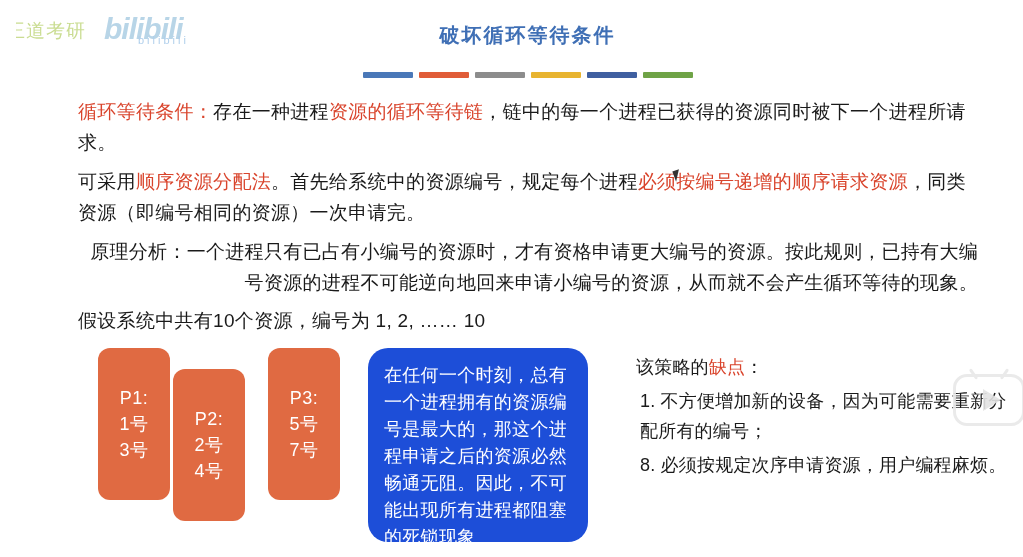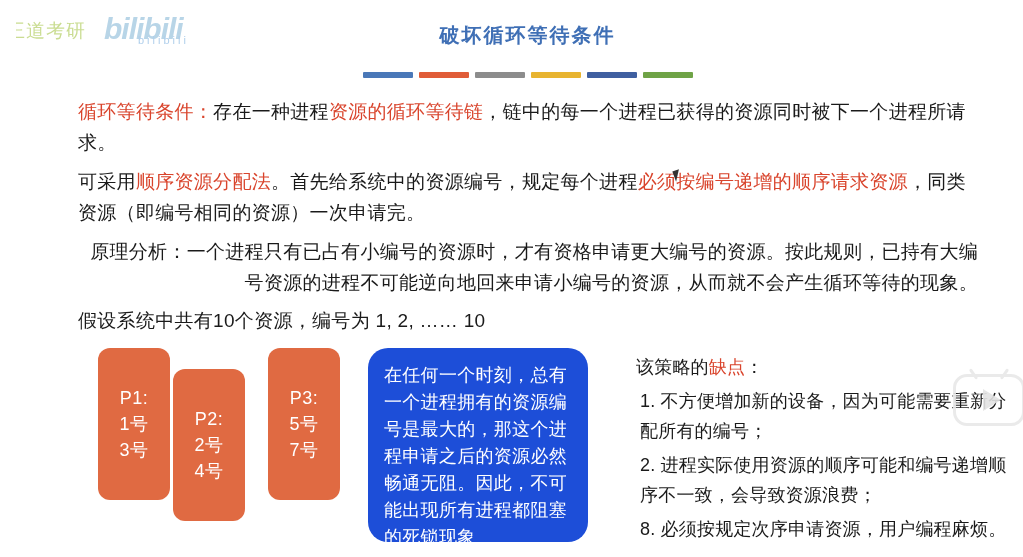--- a/index.html
+++ b/index.html
@@ -253,21 +253,20 @@
     <span class="ln">7号</span>
   </div>
 
   <div class="callout">在任何一个时刻，总有一个进程拥有的资源编号是最大的，那这个进程申请之后的资源必然畅通无阻。因此，不可能出现所有进程都阻塞的死锁现象</div>
 
   <div class="right-col">
     <div class="head">
       <span>该策略的</span><span class="red">缺点</span><span>：</span>
     </div>
     <div class="item">1. 不方便增加新的设备，因为可能需要重新分配所有的编号；</div>
-    <div class="item">2. 进程实际使用资源的顺序可能和编号递增顺序不一致，会导致资源浪费；</div>
     <div class="item">8. 必须按规定次序申请资源，用户编程麻烦。</div>
   </div>
 
   <div class="cursor"></div>
 
   <div class="play-wm">
     <div class="ear left"></div>
     <div class="ear right"></div>
     <div class="tri"></div>
   </div>

